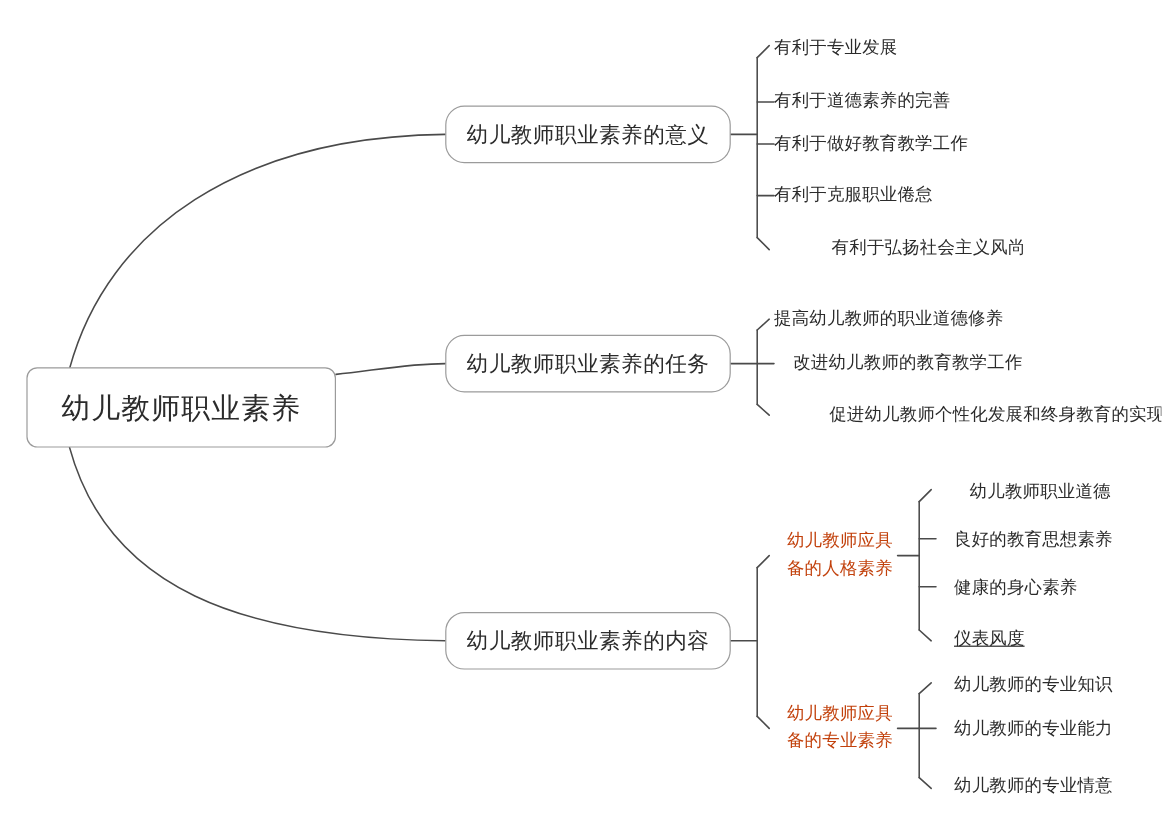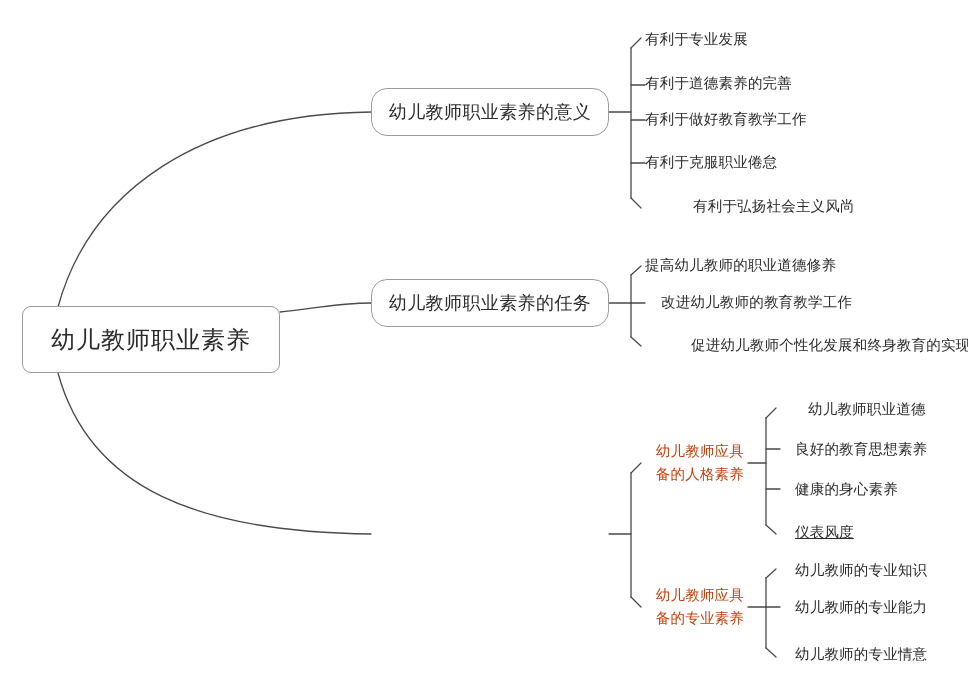--- a/index.html
+++ b/index.html
@@ -123,20 +123,23 @@
   <div class="node-box" id="root-node">
     <span>幼儿教师职业素养</span>
   </div>
 
   <div class="node-box branch-node" id="branch-node-0">
     <span>幼儿教师职业素养的意义</span>
   </div>
   <div class="node-box branch-node" id="branch-node-1">
     <span>幼儿教师职业素养的任务</span>
   </div>
+  <div class="node-box branch-node" id="branch-node-2">
+    <span>幼儿教师职业素养的内容</span>
+  </div>
 
   <div class="leaf-node" style="left:645px; top:30px;">有利于专业发展</div>
   <div class="leaf-node" style="left:645px; top:74px;">有利于道德素养的完善</div>
   <div class="leaf-node" style="left:645px; top:110px;">有利于做好教育教学工作</div>
   <div class="leaf-node" style="left:645px; top:153px;">有利于克服职业倦怠</div>
   <div class="leaf-node" style="left:645px; top:197px;margin-left:48px;">有利于弘扬社会主义风尚</div>
 
   <div class="leaf-node" style="left:645px; top:256px;">提高幼儿教师的职业道德修养</div>
   <div class="leaf-node" style="left:645px; top:293px;margin-left:16px;">改进幼儿教师的教育教学工作</div>
   <div class="leaf-node" style="left:645px; top:336px;margin-left:46px;">促进幼儿教师个性化发展和终身教育的实现</div>

